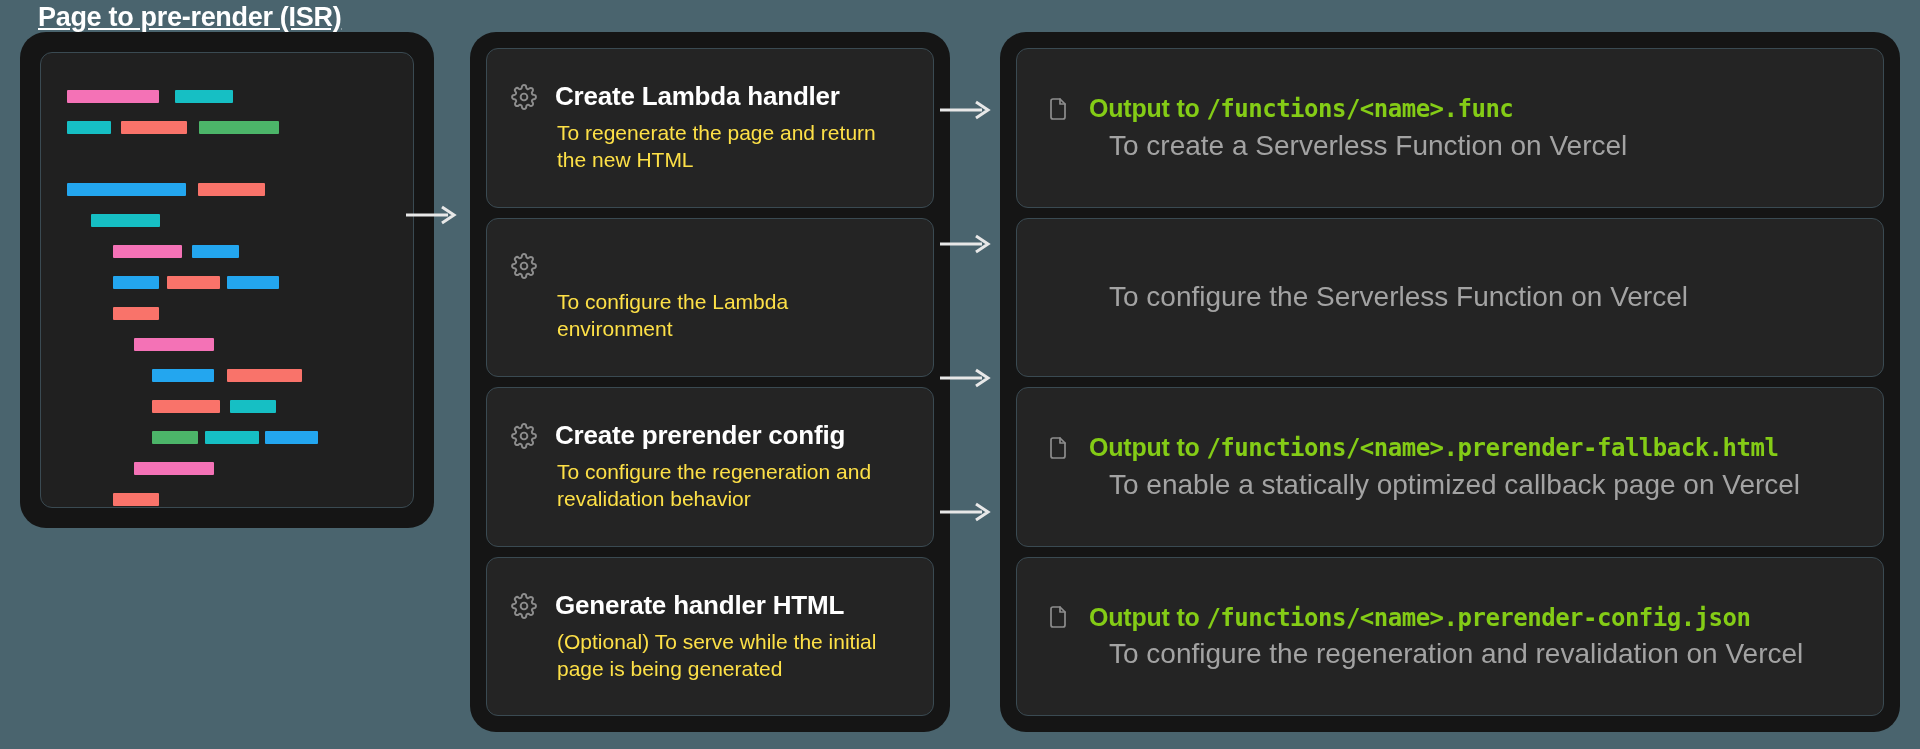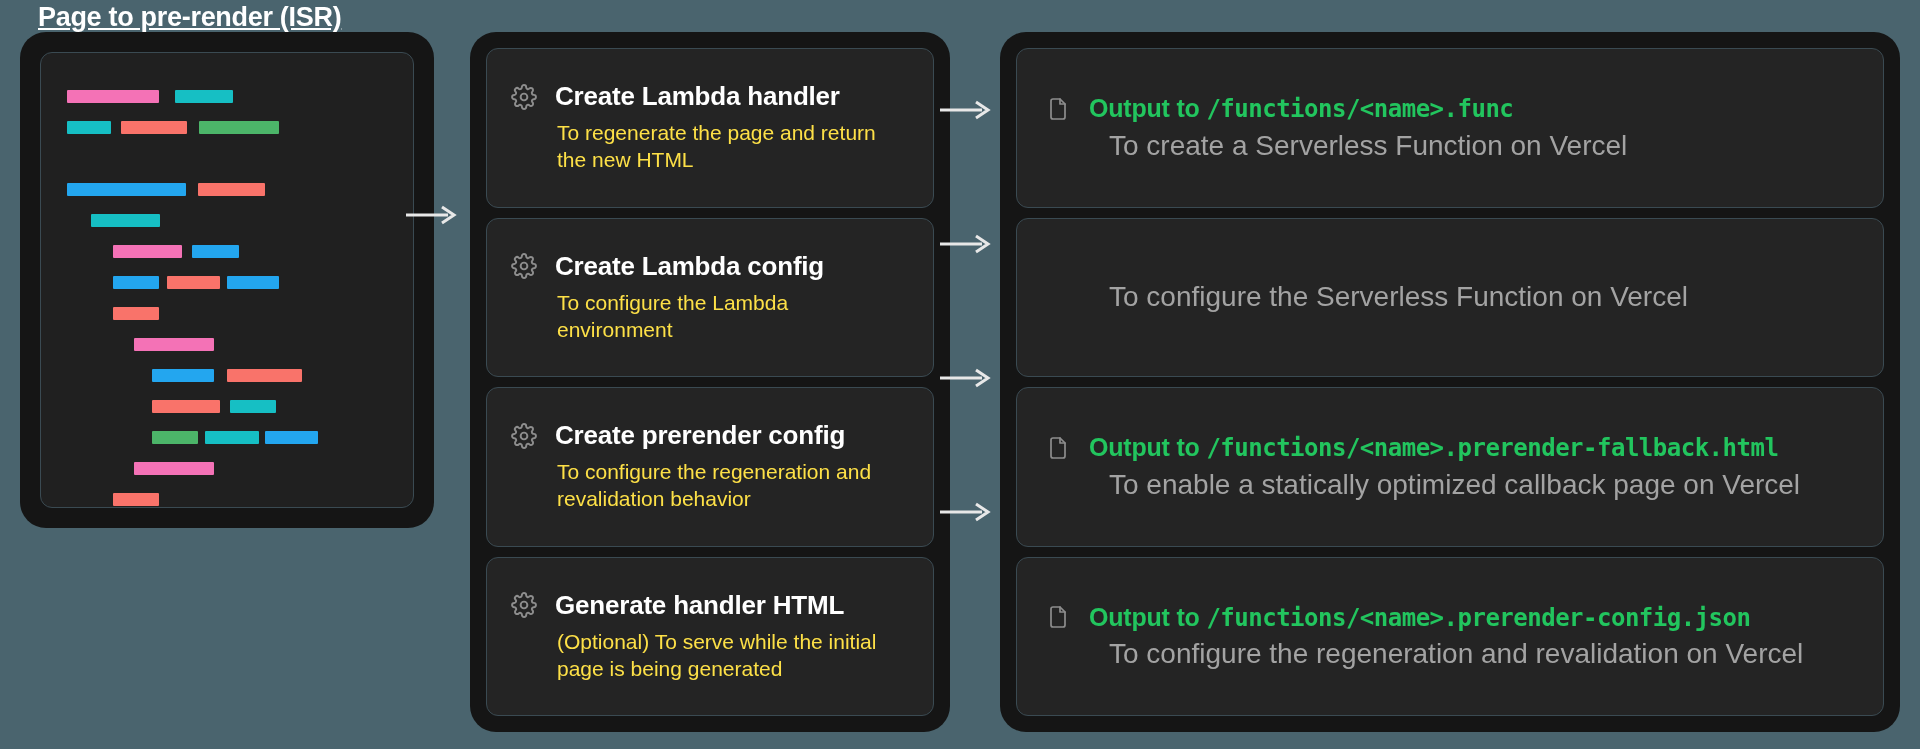--- a/index.html
+++ b/index.html
@@ -95,21 +95,21 @@
     border: 1px solid #3a4a52;
     border-radius: 12px;
     padding: 22px 26px 22px 22px;
     display: flex;
     flex-direction: column;
     justify-content: center;
   }
 
   .step-head {
     display: flex;
-    align-items: center;
+    align-items: flex-end;
     gap: 16px;
     margin-bottom: 8px;
   }
 
   .step-title {
     font-size: 26px;
     font-weight: 700;
     color: #ffffff;
     letter-spacing: -0.2px;
     white-space: nowrap;
@@ -153,21 +153,21 @@
   .output-head {
     display: flex;
     align-items: center;
     gap: 16px;
     margin-bottom: 6px;
   }
 
   .output-title {
     font-size: 25px;
     font-weight: 700;
-    color: #22c55e;
+    color: #84cc16;
     letter-spacing: -0.2px;
     white-space: nowrap;
   }
 
   .output-title .path {
     font-family: "DejaVu Sans Mono", monospace;
     font-weight: 700;
     font-size: 24px;
     letter-spacing: -0.5px;
   }
@@ -299,21 +299,20 @@
         <div class="step-desc">To regenerate the page and return the new HTML</div>
       </div>
       <div class="step-card">
         <div class="step-head">
           <span class="icon">
             <svg width="26" height="26" viewBox="0 0 24 24" fill="none" stroke="currentColor" stroke-width="1.8" stroke-linecap="round" stroke-linejoin="round">
               <circle cx="12" cy="12" r="3.1"></circle>
               <path d="M19.4 15a1.65 1.65 0 0 0 .33 1.82l.06.06a2 2 0 1 1-2.83 2.83l-.06-.06a1.65 1.65 0 0 0-1.82-.33 1.65 1.65 0 0 0-1 1.51V21a2 2 0 1 1-4 0v-.09A1.65 1.65 0 0 0 9 19.4a1.65 1.65 0 0 0-1.82.33l-.06.06a2 2 0 1 1-2.83-2.83l.06-.06a1.65 1.65 0 0 0 .33-1.82 1.65 1.65 0 0 0-1.51-1H3a2 2 0 1 1 0-4h.09A1.65 1.65 0 0 0 4.6 9a1.65 1.65 0 0 0-.33-1.82l-.06-.06a2 2 0 1 1 2.83-2.83l.06.06A1.65 1.65 0 0 0 9 4.6a1.65 1.65 0 0 0 1-1.51V3a2 2 0 1 1 4 0v.09a1.65 1.65 0 0 0 1 1.51 1.65 1.65 0 0 0 1.82-.33l.06-.06a2 2 0 1 1 2.83 2.83l-.06.06A1.65 1.65 0 0 0 19.4 9c.14.33.38.61.69.79.27.16.58.24.9.24H21a2 2 0 1 1 0 4h-.09a1.65 1.65 0 0 0-1.51 1z"></path>
             </svg>
           </span>
-          <span class="step-title">Create Lambda config</span>
         </div>
         <div class="step-desc">To configure the Lambda environment</div>
       </div>
       <div class="step-card">
         <div class="step-head">
           <span class="icon">
             <svg width="26" height="26" viewBox="0 0 24 24" fill="none" stroke="currentColor" stroke-width="1.8" stroke-linecap="round" stroke-linejoin="round">
               <circle cx="12" cy="12" r="3.1"></circle>
               <path d="M19.4 15a1.65 1.65 0 0 0 .33 1.82l.06.06a2 2 0 1 1-2.83 2.83l-.06-.06a1.65 1.65 0 0 0-1.82-.33 1.65 1.65 0 0 0-1 1.51V21a2 2 0 1 1-4 0v-.09A1.65 1.65 0 0 0 9 19.4a1.65 1.65 0 0 0-1.82.33l-.06.06a2 2 0 1 1-2.83-2.83l.06-.06a1.65 1.65 0 0 0 .33-1.82 1.65 1.65 0 0 0-1.51-1H3a2 2 0 1 1 0-4h.09A1.65 1.65 0 0 0 4.6 9a1.65 1.65 0 0 0-.33-1.82l-.06-.06a2 2 0 1 1 2.83-2.83l.06.06A1.65 1.65 0 0 0 9 4.6a1.65 1.65 0 0 0 1-1.51V3a2 2 0 1 1 4 0v.09a1.65 1.65 0 0 0 1 1.51 1.65 1.65 0 0 0 1.82-.33l.06-.06a2 2 0 1 1 2.83 2.83l-.06.06A1.65 1.65 0 0 0 19.4 9c.14.33.38.61.69.79.27.16.58.24.9.24H21a2 2 0 1 1 0 4h-.09a1.65 1.65 0 0 0-1.51 1z"></path>
             </svg>

